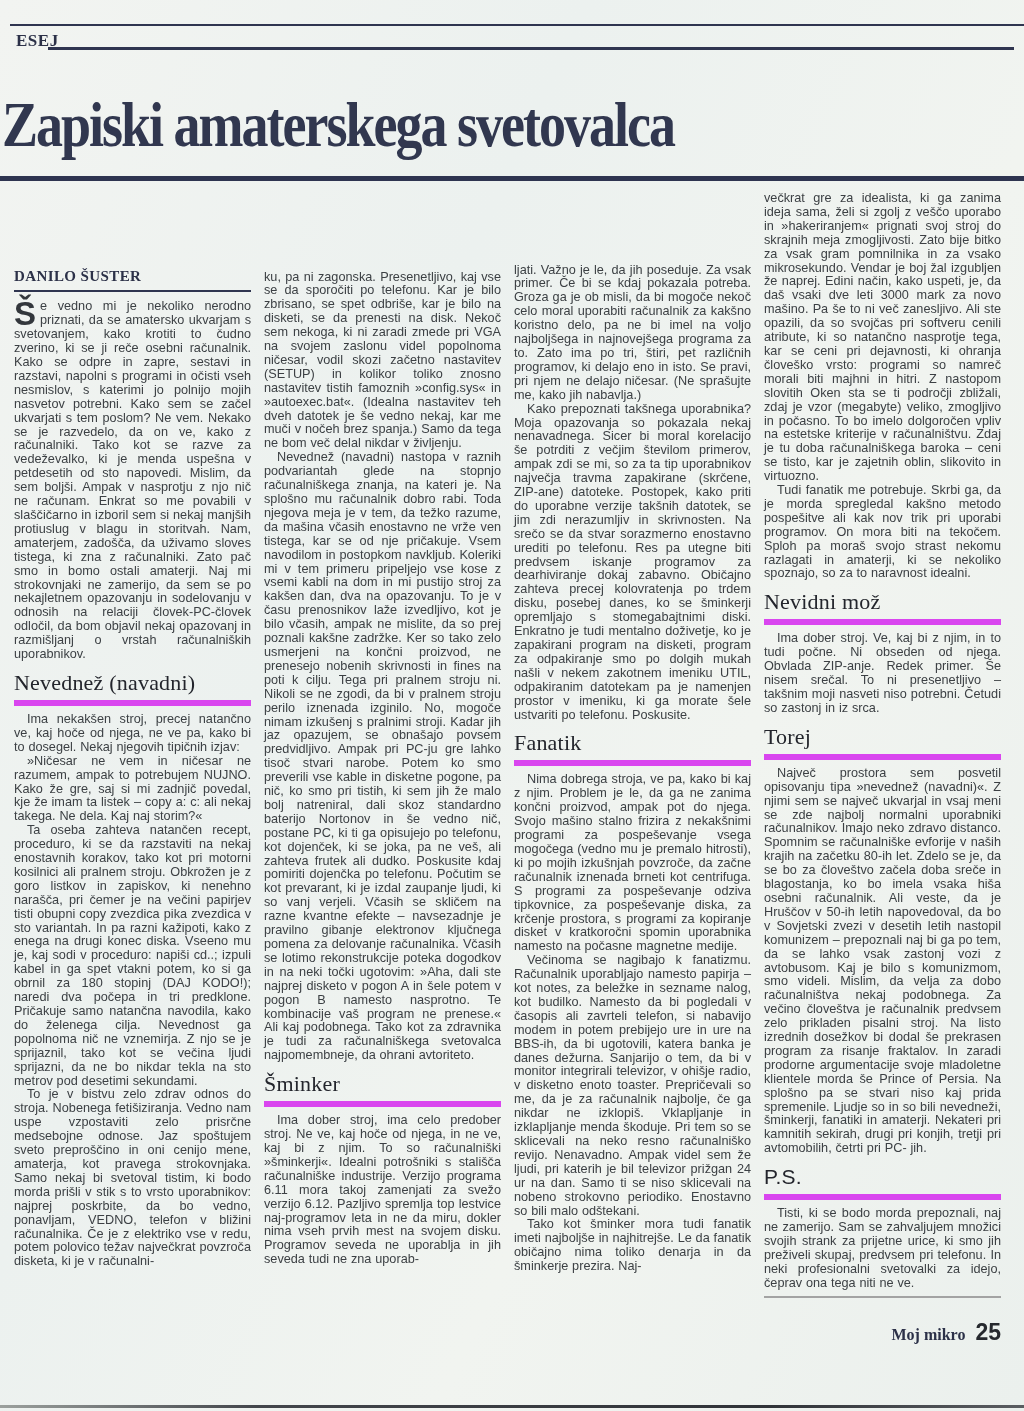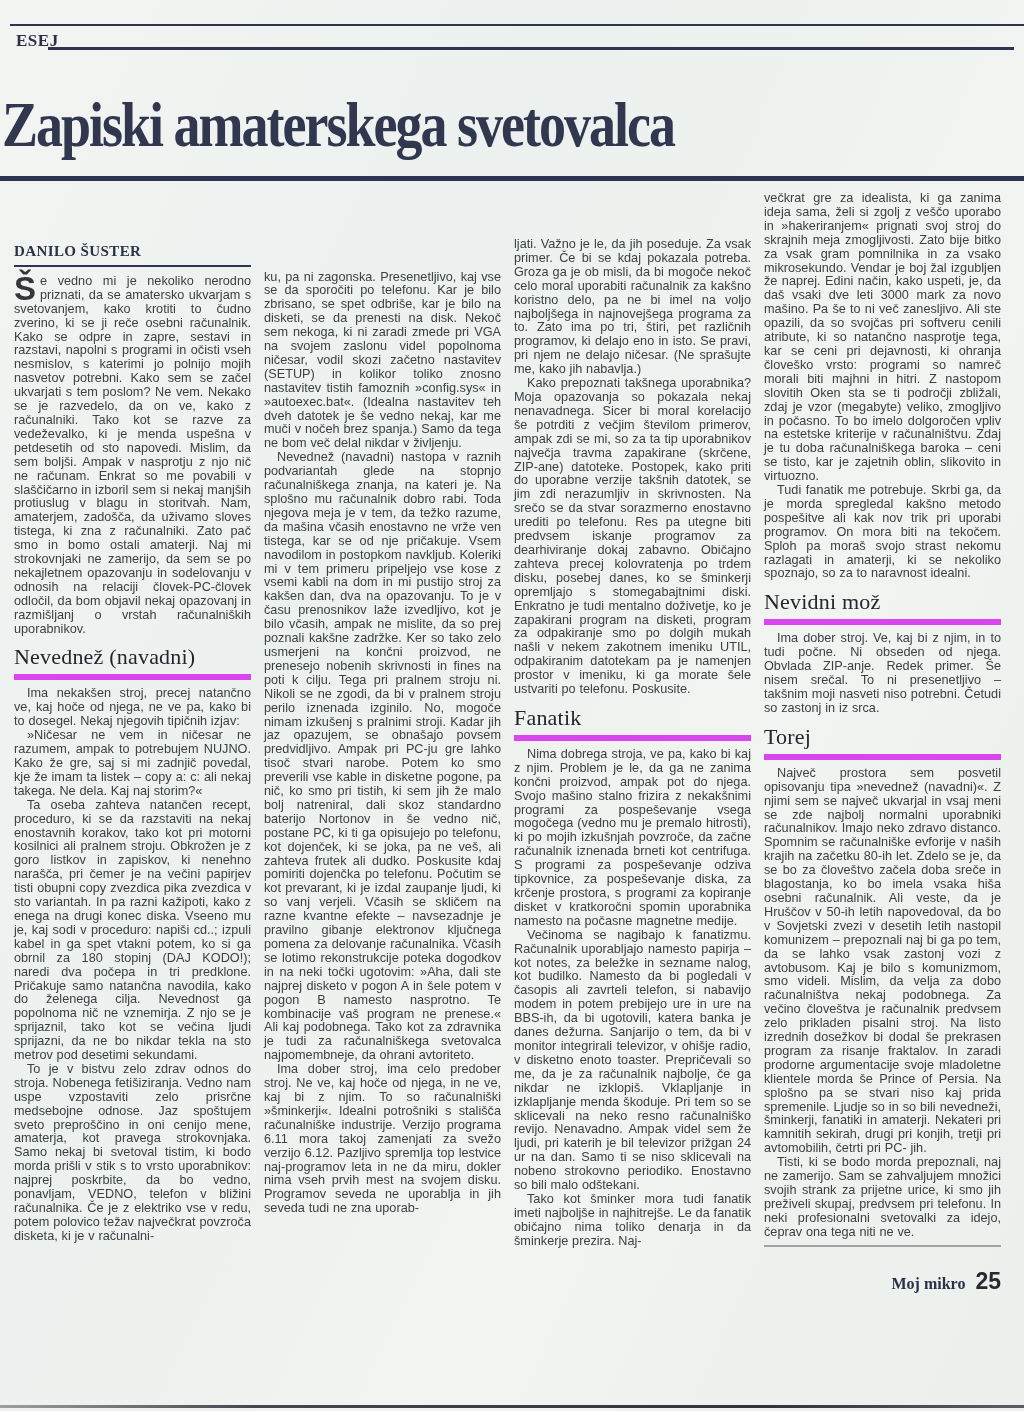--- a/index.html
+++ b/index.html
@@ -53,35 +53,37 @@
       <p class="body"><span class="dropcap">Š</span><span>e vedno mi je nekoliko nerodno priznati, da se amatersko ukvarjam s svetovanjem, kako krotiti to čudno zverino, ki se ji reče osebni računalnik. Kako se odpre in zapre, sestavi in razstavi, napolni s programi in očisti vseh nesmislov, s katerimi jo polnijo mojih nasvetov potrebni. Kako sem se začel ukvarjati s tem poslom? Ne vem. Nekako se je razvedelo, da on ve, kako z računalniki. Tako kot se razve za vedeževalko, ki je menda uspešna v petdesetih od sto napovedi. Mislim, da sem boljši. Ampak v nasprotju z njo nič ne računam. Enkrat so me povabili v slaščičarno in izboril sem si nekaj manjših protiuslug v blagu in storitvah. Nam, amaterjem, zadošča, da uživamo sloves tistega, ki zna z računalniki. Zato pač smo in bomo ostali amaterji. Naj mi strokovnjaki ne zamerijo, da sem se po nekajletnem opazovanju in sodelovanju v odnosih na relaciji človek-PC-človek odločil, da bom objavil nekaj opazovanj in razmišljanj o vrstah računalniških uporabnikov.</span></p>
       <h2 class="section-heading">Nevednež (navadni)</h2>
       <p class="body indent">Ima nekakšen stroj, precej natančno ve, kaj hoče od njega, ne ve pa, kako bi to dosegel. Nekaj njegovih tipičnih izjav:</p>
       <p class="body indent">»Ničesar ne vem in ničesar ne razumem, ampak to potrebujem NUJNO. Kako že gre, saj si mi zadnjič povedal, kje že imam ta listek – copy a: c: ali nekaj takega. Ne dela. Kaj naj storim?«</p>
       <p class="body indent">Ta oseba zahteva natančen recept, proceduro, ki se da razstaviti na nekaj enostavnih korakov, tako kot pri motorni kosilnici ali pralnem stroju. Obkrožen je z goro listkov in zapiskov, ki nenehno narašča, pri čemer je na večini papirjev tisti obupni copy zvezdica pika zvezdica v sto variantah. In pa razni kažipoti, kako z enega na drugi konec diska. Vseeno mu je, kaj sodi v proceduro: napiši cd..; izpuli kabel in ga spet vtakni potem, ko si ga obrnil za 180 stopinj (DAJ KODO!); naredi dva počepa in tri predklone. Pričakuje samo natančna navodila, kako do želenega cilja. Nevednost ga popolnoma nič ne vznemirja. Z njo se je sprijaznil, tako kot se večina ljudi sprijazni, da ne bo nikdar tekla na sto metrov pod desetimi sekundami.</p>
       <p class="body indent">To je v bistvu zelo zdrav odnos do stroja. Nobenega fetišiziranja. Vedno nam uspe vzpostaviti zelo prisrčne medsebojne odnose. Jaz spoštujem sveto preproščino in oni cenijo mene, amaterja, kot pravega strokovnjaka. Samo nekaj bi svetoval tistim, ki bodo morda prišli v stik s to vrsto uporabnikov: najprej poskrbite, da bo vedno, ponavljam, VEDNO, telefon v bližini računalnika. Če je z elektriko vse v redu, potem polovico težav največkrat povzroča disketa, ki je v računalni-</p>
     </div>
     <div class="col">
       <p class="body">ku, pa ni zagonska. Presenetljivo, kaj vse se da sporočiti po telefonu. Kar je bilo zbrisano, se spet odbriše, kar je bilo na disketi, se da prenesti na disk. Nekoč sem nekoga, ki ni zaradi zmede pri VGA na svojem zaslonu videl popolnoma ničesar, vodil skozi začetno nastavitev (SETUP) in kolikor toliko znosno nastavitev tistih famoznih »config.sys« in »autoexec.bat«. (Idealna nastavitev teh dveh datotek je še vedno nekaj, kar me muči v nočeh brez spanja.) Samo da tega ne bom več delal nikdar v življenju.</p>
       <p class="body indent">Nevednež (navadni) nastopa v raznih podvariantah glede na stopnjo računalniškega znanja, na kateri je. Na splošno mu računalnik dobro rabi. Toda njegova meja je v tem, da težko razume, da mašina včasih enostavno ne vrže ven tistega, kar se od nje pričakuje. Vsem navodilom in postopkom navkljub. Koleriki mi v tem primeru pripeljejo vse kose z vsemi kabli na dom in mi pustijo stroj za kakšen dan, dva na opazovanju. To je v času prenosnikov laže izvedljivo, kot je bilo včasih, ampak ne mislite, da so prej poznali kakšne zadržke. Ker so tako zelo usmerjeni na končni proizvod, ne prenesejo nobenih skrivnosti in fines na poti k cilju. Tega pri pralnem stroju ni. Nikoli se ne zgodi, da bi v pralnem stroju perilo iznenada izginilo. No, mogoče nimam izkušenj s pralnimi stroji. Kadar jih jaz opazujem, se obnašajo povsem predvidljivo. Ampak pri PC-ju gre lahko tisoč stvari narobe. Potem ko smo preverili vse kable in disketne pogone, pa nič, ko smo pri tistih, ki sem jih že malo bolj natreniral, dali skoz standardno baterijo Nortonov in še vedno nič, postane PC, ki ti ga opisujejo po telefonu, kot dojenček, ki se joka, pa ne veš, ali zahteva frutek ali dudko. Poskusite kdaj pomiriti dojenčka po telefonu. Počutim se kot prevarant, ki je izdal zaupanje ljudi, ki so vanj verjeli. Včasih se skličem na razne kvantne efekte – navsezadnje je pravilno gibanje elektronov ključnega pomena za delovanje računalnika. Včasih se lotimo rekonstrukcije poteka dogodkov in na neki točki ugotovim: »Aha, dali ste najprej disketo v pogon A in šele potem v pogon B namesto nasprotno. Te kombinacije vaš program ne prenese.« Ali kaj podobnega. Tako kot za zdravnika je tudi za računalniškega svetovalca najpomembneje, da ohrani avtoriteto.</p>
+      <h2 class="section-heading">Šminker</h2>
       <p class="body indent">Ima dober stroj, ima celo predober stroj. Ne ve, kaj hoče od njega, in ne ve, kaj bi z njim. To so računalniški »šminkerji«. Idealni potrošniki s stališča računalniške industrije. Verzijo programa 6.11 mora takoj zamenjati za svežo verzijo 6.12. Pazljivo spremlja top lestvice naj-programov leta in ne da miru, dokler nima vseh prvih mest na svojem disku. Programov seveda ne uporablja in jih seveda tudi ne zna uporab-</p>
     </div>
     <div class="col">
       <p class="body">ljati. Važno je le, da jih poseduje. Za vsak primer. Če bi se kdaj pokazala potreba. Groza ga je ob misli, da bi mogoče nekoč celo moral uporabiti računalnik za kakšno koristno delo, pa ne bi imel na voljo najboljšega in najnovejšega programa za to. Zato ima po tri, štiri, pet različnih programov, ki delajo eno in isto. Se pravi, pri njem ne delajo ničesar. (Ne sprašujte me, kako jih nabavlja.)</p>
       <p class="body indent">Kako prepoznati takšnega uporabnika? Moja opazovanja so pokazala nekaj nenavadnega. Sicer bi moral korelacijo še potrditi z večjim številom primerov, ampak zdi se mi, so za ta tip uporabnikov največja travma zapakirane (skrčene, ZIP-ane) datoteke. Postopek, kako priti do uporabne verzije takšnih datotek, se jim zdi nerazumljiv in skrivnosten. Na srečo se da stvar sorazmerno enostavno urediti po telefonu. Res pa utegne biti predvsem iskanje programov za dearhiviranje dokaj zabavno. Običajno zahteva precej kolovratenja po trdem disku, posebej danes, ko se šminkerji opremljajo s stomegabajtnimi diski. Enkratno je tudi mentalno doživetje, ko je zapakirani program na disketi, program za odpakiranje smo po dolgih mukah našli v nekem zakotnem imeniku UTIL, odpakiranim datotekam pa je namenjen prostor v imeniku, ki ga morate šele ustvariti po telefonu. Poskusite.</p>
       <h2 class="section-heading">Fanatik</h2>
       <p class="body indent">Nima dobrega stroja, ve pa, kako bi kaj z njim. Problem je le, da ga ne zanima končni proizvod, ampak pot do njega. Svojo mašino stalno frizira z nekakšnimi programi za pospeševanje vsega mogočega (vedno mu je premalo hitrosti), ki po mojih izkušnjah povzroče, da začne računalnik iznenada brneti kot centrifuga. S programi za pospeševanje odziva tipkovnice, za pospeševanje diska, za krčenje prostora, s programi za kopiranje disket v kratkoročni spomin uporabnika namesto na počasne magnetne medije.</p>
       <p class="body indent">Večinoma se nagibajo k fanatizmu. Računalnik uporabljajo namesto papirja – kot notes, za beležke in sezname nalog, kot budilko. Namesto da bi pogledali v časopis ali zavrteli telefon, si nabavijo modem in potem prebijejo ure in ure na BBS-ih, da bi ugotovili, katera banka je danes dežurna. Sanjarijo o tem, da bi v monitor integrirali televizor, v ohišje radio, v disketno enoto toaster. Prepričevali so me, da je za računalnik najbolje, če ga nikdar ne izklopiš. Vklapljanje in izklapljanje menda škoduje. Pri tem so se sklicevali na neko resno računalniško revijo. Nenavadno. Ampak videl sem že ljudi, pri katerih je bil televizor prižgan 24 ur na dan. Samo ti se niso sklicevali na nobeno strokovno periodiko. Enostavno so bili malo odštekani.</p>
       <p class="body indent">Tako kot šminker mora tudi fanatik imeti najboljše in najhitrejše. Le da fanatik običajno nima toliko denarja in da šminkerje prezira. Naj-</p>
     </div>
     <div class="col">
       <p class="body">večkrat gre za idealista, ki ga zanima ideja sama, želi si zgolj z veščo uporabo in »hakeriranjem« prignati svoj stroj do skrajnih meja zmogljivosti. Zato bije bitko za vsak gram pomnilnika in za vsako mikrosekundo. Vendar je boj žal izgubljen že naprej. Edini način, kako uspeti, je, da daš vsaki dve leti 3000 mark za novo mašino. Pa še to ni več zanesljivo. Ali ste opazili, da so svojčas pri softveru cenili atribute, ki so natančno nasprotje tega, kar se ceni pri dejavnosti, ki ohranja človeško vrsto: programi so namreč morali biti majhni in hitri. Z nastopom slovitih Oken sta se ti področji zbližali, zdaj je vzor (megabyte) veliko, zmogljivo in počasno. To bo imelo dolgoročen vpliv na estetske kriterije v računalništvu. Zdaj je tu doba računalniškega baroka – ceni se tisto, kar je zajetnih oblin, slikovito in virtuozno.</p>
       <p class="body indent">Tudi fanatik me potrebuje. Skrbi ga, da je morda spregledal kakšno metodo pospešitve ali kak nov trik pri uporabi programov. On mora biti na tekočem. Sploh pa moraš svojo strast nekomu razlagati in amaterji, ki se nekoliko spoznajo, so za to naravnost idealni.</p>
       <h2 class="section-heading">Nevidni mož</h2>
       <p class="body indent">Ima dober stroj. Ve, kaj bi z njim, in to tudi počne. Ni obseden od njega. Obvlada ZIP-anje. Redek primer. Še nisem srečal. To ni presenetljivo – takšnim moji nasveti niso potrebni. Četudi so zastonj in iz srca.</p>
       <h2 class="section-heading">Torej</h2>
       <p class="body indent">Največ prostora sem posvetil opisovanju tipa »nevednež (navadni)«. Z njimi sem se največ ukvarjal in vsaj meni se zde najbolj normalni uporabniki računalnikov. Imajo neko zdravo distanco. Spomnim se računalniške evforije v naših krajih na začetku 80-ih let. Zdelo se je, da se bo za človeštvo začela doba sreče in blagostanja, ko bo imela vsaka hiša osebni računalnik. Ali veste, da je Hruščov v 50-ih letih napovedoval, da bo v Sovjetski zvezi v desetih letih nastopil komunizem – prepoznali naj bi ga po tem, da se lahko vsak zastonj vozi z avtobusom. Kaj je bilo s komunizmom, smo videli. Mislim, da velja za dobo računalništva nekaj podobnega. Za večino človeštva je računalnik predvsem zelo prikladen pisalni stroj. Na listo izrednih dosežkov bi dodal še prekrasen program za risanje fraktalov. In zaradi prodorne argumentacije svoje mladoletne klientele morda še Prince of Persia. Na splošno pa se stvari niso kaj prida spremenile. Ljudje so in so bili nevedneži, šminkerji, fanatiki in amaterji. Nekateri pri kamnitih sekirah, drugi pri konjih, tretji pri avtomobilih, četrti pri PC- jih.</p>
+      <h2 class="section-heading ps">P.S.</h2>
       <p class="body indent">Tisti, ki se bodo morda prepoznali, naj ne zamerijo. Sam se zahvaljujem množici svojih strank za prijetne urice, ki smo jih preživeli skupaj, predvsem pri telefonu. In neki profesionalni svetovalki za idejo, čeprav ona tega niti ne ve.</p>
       <div class="colfooter"><span class="mag-name">Moj mikro</span><span class="page-num">25</span></div>
     </div>
   </div>
 
 <div class="bottom-edge"></div>
 
 </body></html>

